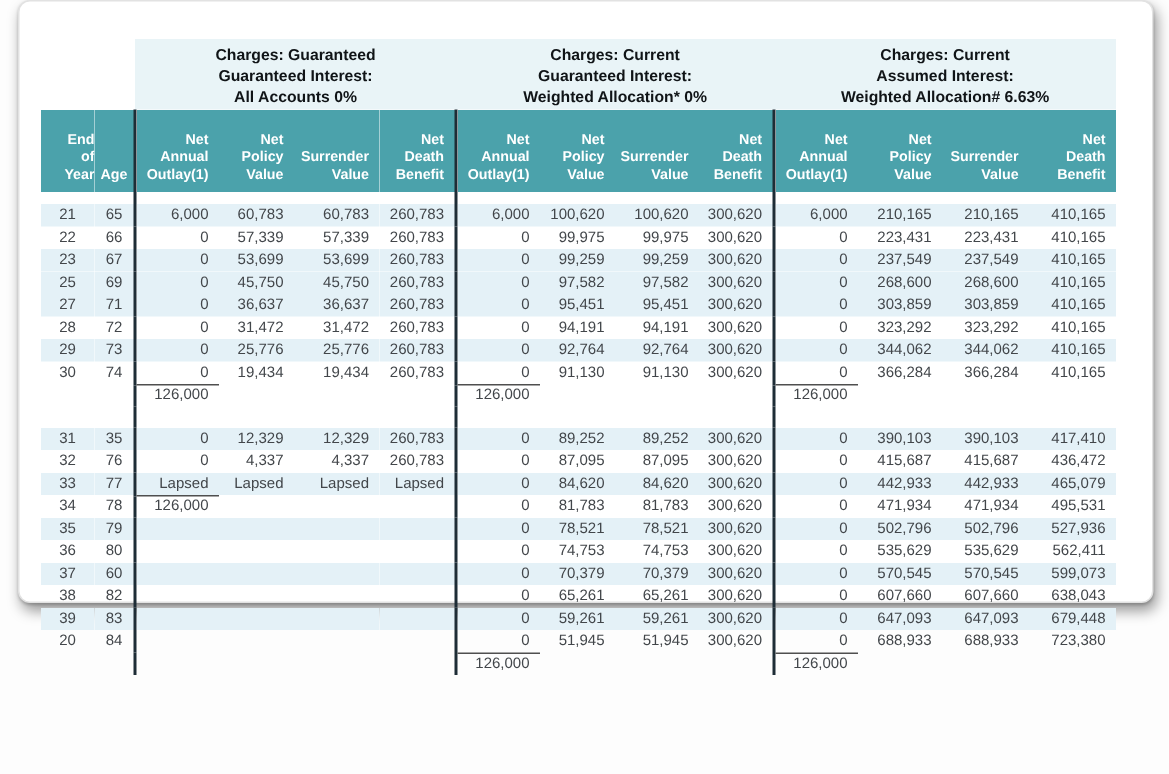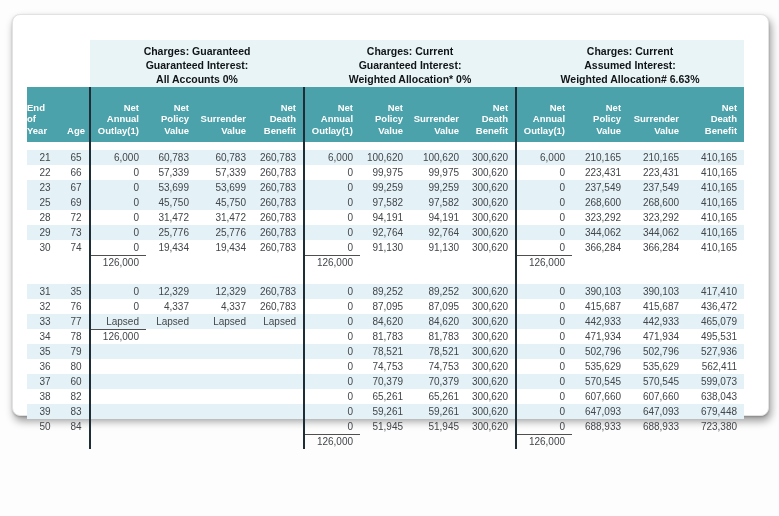--- a/index.html
+++ b/index.html
@@ -4,21 +4,21 @@
 <style>
   * { margin:0; padding:0; box-sizing:border-box; }
   html,body { width:779px; height:516px; }
   body {
     background:#fdfdfd;
     font-family:"Liberation Sans", sans-serif;
     overflow:hidden;
     position:relative;
   }
   .page {
-    position:absolute; left:12px; top:14px;
+    position:absolute; left:12px; top:0;
     width:757px; height:402px;
     background:#ffffff;
     border:1px solid #e2e2e2;
     border-radius:8px;
     box-shadow: 2px 5px 9px rgba(0,0,0,0.40), 0 1px 2px rgba(0,0,0,0.18);
   }
   table.tbl {
     position:absolute; left:14px; top:25px;
     width:717px;
     border-collapse:collapse;
@@ -34,21 +34,21 @@
     font-size:10.5px; padding-top:4px;
   }
   .band div { line-height:14px; white-space:nowrap; }
   tr.headrow td {
     background:var(--teal, #4ba2ab);
     color:#ffffff; font-weight:bold; font-size:9.5px;
     height:55px; vertical-align:bottom;
     padding-bottom:6px; line-height:11.5px;
   }
   td.hnum { text-align:right; padding-right:7px; white-space:pre-line; }
-  td.hyr  { text-align:left; white-space:pre-line; }
+  td.hyr  { text-align:right; white-space:pre-line; }
   td.hag  { text-align:center; }
   td.dv   { border-left:2px solid var(--divider, #1e2d36); }
   tr.spacer td { height:8px; }
   tr.gaprow td { height:14px; }
   tr.datarow td, tr.subtotalrow td { height:15px; }
   tr.stripe td.bg, tr.stripe { background:var(--stripe, #e4f1f7); }
   td.num { text-align:right; padding-right:7px; }
   td.yr, td.ag { text-align:center; }
   td.subtotal { border-top:1.5px solid #4f4f4f; }
 </style>
@@ -194,20 +194,36 @@
           <td class="num">260,783</td>
           <td class="num dv">0</td>
           <td class="num">97,582</td>
           <td class="num">97,582</td>
           <td class="num">300,620</td>
           <td class="num dv">0</td>
           <td class="num">268,600</td>
           <td class="num">268,600</td>
           <td class="num">410,165</td>
         </tr>
+        <tr class="datarow stripe">
+          <td class="yr">27</td>
+          <td class="ag">71</td>
+          <td class="num dv">0</td>
+          <td class="num">36,637</td>
+          <td class="num">36,637</td>
+          <td class="num">260,783</td>
+          <td class="num dv">0</td>
+          <td class="num">95,451</td>
+          <td class="num">95,451</td>
+          <td class="num">300,620</td>
+          <td class="num dv">0</td>
+          <td class="num">303,859</td>
+          <td class="num">303,859</td>
+          <td class="num">410,165</td>
+        </tr>
         <tr class="datarow">
           <td class="yr">28</td>
           <td class="ag">72</td>
           <td class="num dv">0</td>
           <td class="num">31,472</td>
           <td class="num">31,472</td>
           <td class="num">260,783</td>
           <td class="num dv">0</td>
           <td class="num">94,191</td>
           <td class="num">94,191</td>
@@ -409,21 +425,21 @@
           <td class="num dv">0</td>
           <td class="num">59,261</td>
           <td class="num">59,261</td>
           <td class="num">300,620</td>
           <td class="num dv">0</td>
           <td class="num">647,093</td>
           <td class="num">647,093</td>
           <td class="num">679,448</td>
         </tr>
         <tr class="datarow">
-          <td class="yr">50</td>
+          <td class="yr">20</td>
           <td class="ag">84</td>
           <td class="num dv"></td>
           <td class="num"></td>
           <td class="num"></td>
           <td class="num"></td>
           <td class="num dv">0</td>
           <td class="num">51,945</td>
           <td class="num">51,945</td>
           <td class="num">300,620</td>
           <td class="num dv">0</td>

